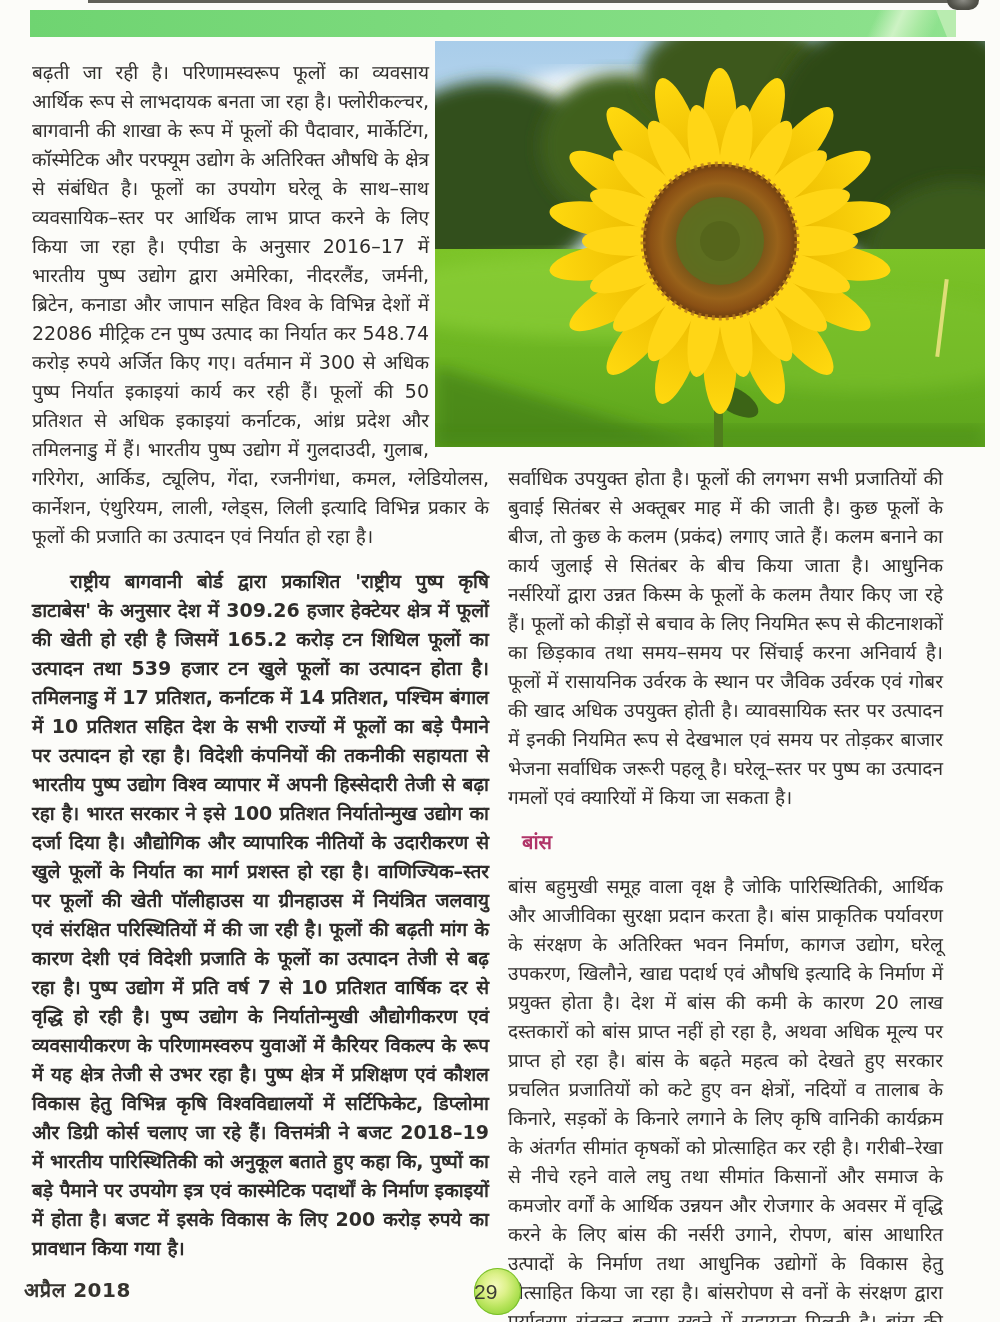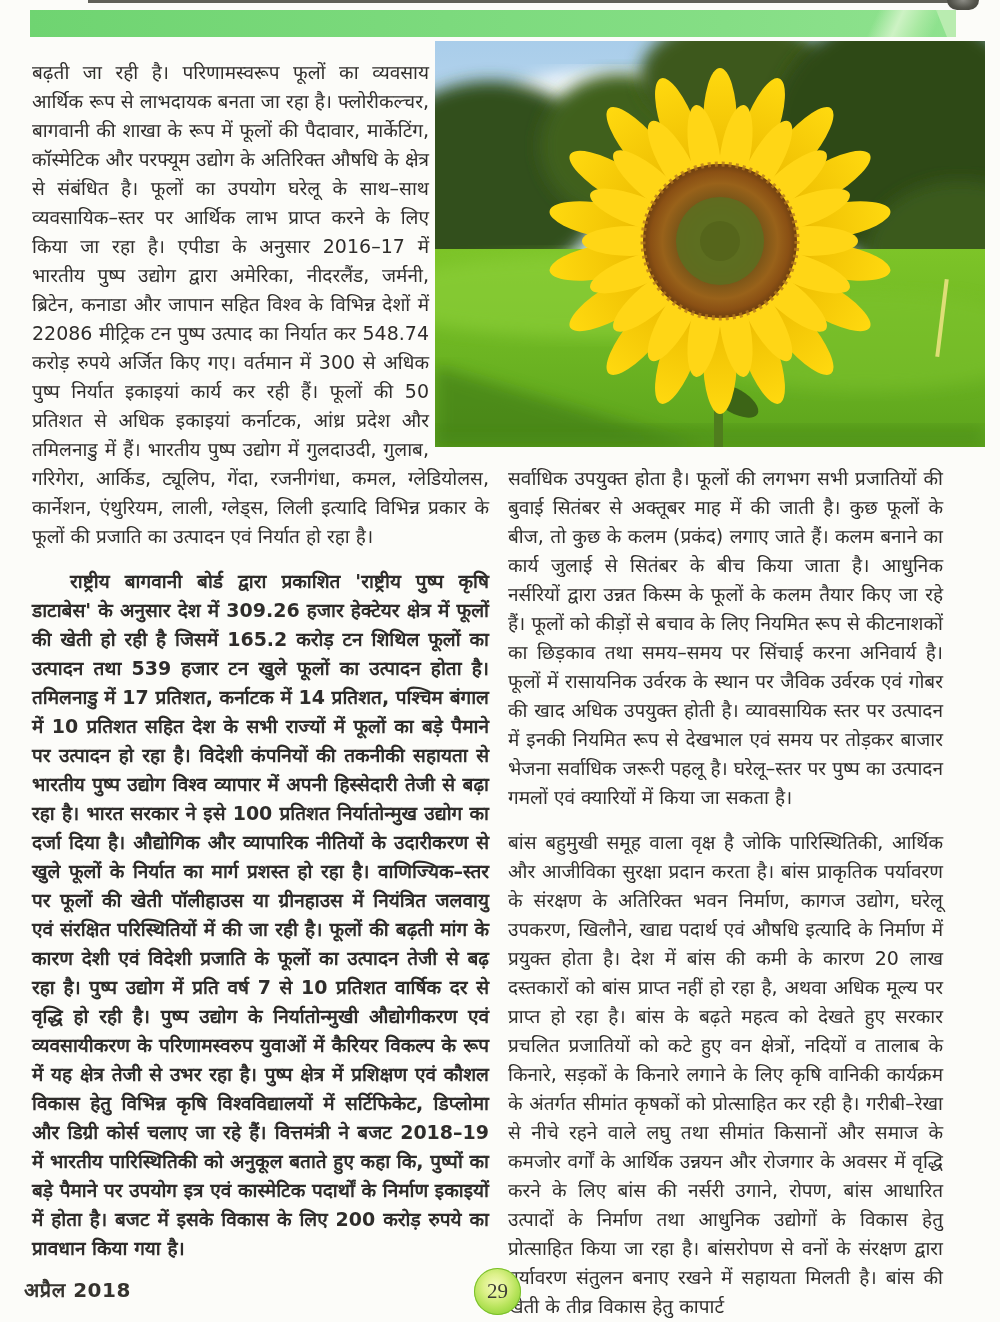--- a/index.html
+++ b/index.html
@@ -54,22 +54,22 @@
   }
   .footer-date{
     position:absolute;left:24px;top:1276px;
     font-size:20px;font-weight:bold;color:#35332e;letter-spacing:.5px;
   }
   .page-badge{
     position:absolute;left:474px;top:1268px;width:47px;height:47px;
     border-radius:50%;
     background:radial-gradient(circle at 45% 38%,#f4fabd 0%,#ddf18a 30%,#b8e45c 55%,#97d63d 78%,#82c92e 100%);
     box-shadow:inset 0 0 0 1px #79bf2c;
-    display:flex;align-items:center;justify-content:center;
-    font-family:Liberation Serif, serif;
+    display:flex;align-items:center;justify-content:flex-start;
+    font-family:Liberation Sans, sans-serif;
     font-size:21px;color:#3c3c34;
   }
 </style>
 </head>
 <body>
 
 <div class="top-edge"></div>
 <div class="corner-emblem"></div>
 <div class="top-bar"></div>
 
@@ -176,19 +176,20 @@
 </div>
 
 <div class="col-left">
   <div class="img-spacer"></div>
   <p>बढ़ती जा रही है। परिणामस्वरूप फूलों का व्यवसाय आर्थिक रूप से लाभदायक बनता जा रहा है। फ्लोरीकल्चर, बागवानी की शाखा के रूप में फूलों की पैदावार, मार्केटिंग, कॉस्मेटिक और परफ्यूम उद्योग के अतिरिक्त औषधि के क्षेत्र से संबंधित है। फूलों का उपयोग घरेलू के साथ–साथ व्यवसायिक–स्तर पर आर्थिक लाभ प्राप्त करने के लिए किया जा रहा है। एपीडा के अनुसार 2016–17 में भारतीय पुष्प उद्योग द्वारा अमेरिका, नीदरलैंड, जर्मनी, ब्रिटेन, कनाडा और जापान सहित विश्व के विभिन्न देशों में 22086 मीट्रिक टन पुष्प उत्पाद का निर्यात कर 548.74 करोड़ रुपये अर्जित किए गए। वर्तमान में 300 से अधिक पुष्प निर्यात इकाइयां कार्य कर रही हैं। फूलों की 50 प्रतिशत से अधिक इकाइयां कर्नाटक, आंध्र प्रदेश और तमिलनाडु में हैं। भारतीय पुष्प उद्योग में गुलदाउदी, गुलाब, गरिगेरा, आर्किड, ट्यूलिप, गेंदा, रजनीगंधा, कमल, ग्लेडियोलस, कार्नेशन, एंथुरियम, लाली, ग्लेड्स, लिली इत्यादि विभिन्न प्रकार के फूलों की प्रजाति का उत्पादन एवं निर्यात हो रहा है।</p>
   <p class="indent">राष्ट्रीय बागवानी बोर्ड द्वारा प्रकाशित 'राष्ट्रीय पुष्प कृषि डाटाबेस' के अनुसार देश में 309.26 हजार हेक्टेयर क्षेत्र में फूलों की खेती हो रही है जिसमें 165.2 करोड़ टन शिथिल फूलों का उत्पादन तथा 539 हजार टन खुले फूलों का उत्पादन होता है। तमिलनाडु में 17 प्रतिशत, कर्नाटक में 14 प्रतिशत, पश्चिम बंगाल में 10 प्रतिशत सहित देश के सभी राज्यों में फूलों का बड़े पैमाने पर उत्पादन हो रहा है। विदेशी कंपनियों की तकनीकी सहायता से भारतीय पुष्प उद्योग विश्व व्यापार में अपनी हिस्सेदारी तेजी से बढ़ा रहा है। भारत सरकार ने इसे 100 प्रतिशत निर्यातोन्मुख उद्योग का दर्जा दिया है। औद्योगिक और व्यापारिक नीतियों के उदारीकरण से खुले फूलों के निर्यात का मार्ग प्रशस्त हो रहा है। वाणिज्यिक–स्तर पर फूलों की खेती पॉलीहाउस या ग्रीनहाउस में नियंत्रित जलवायु एवं संरक्षित परिस्थितियों में की जा रही है। फूलों की बढ़ती मांग के कारण देशी एवं विदेशी प्रजाति के फूलों का उत्पादन तेजी से बढ़ रहा है। पुष्प उद्योग में प्रति वर्ष 7 से 10 प्रतिशत वार्षिक दर से वृद्धि हो रही है। पुष्प उद्योग के निर्यातोन्मुखी औद्योगीकरण एवं व्यवसायीकरण के परिणामस्वरुप युवाओं में कैरियर विकल्प के रूप में यह क्षेत्र तेजी से उभर रहा है। पुष्प क्षेत्र में प्रशिक्षण एवं कौशल विकास हेतु विभिन्न कृषि विश्वविद्यालयों में सर्टिफिकेट, डिप्लोमा और डिग्री कोर्स चलाए जा रहे हैं। वित्तमंत्री ने बजट 2018–19 में भारतीय पारिस्थितिकी को अनुकूल बताते हुए कहा कि, पुष्पों का बड़े पैमाने पर उपयोग इत्र एवं कास्मेटिक पदार्थों के निर्माण इकाइयों में होता है। बजट में इसके विकास के लिए 200 करोड़ रुपये का प्रावधान किया गया है।</p>
 </div>
 
 <div class="col-right">
   <p>सर्वाधिक उपयुक्त होता है। फूलों की लगभग सभी प्रजातियों की बुवाई सितंबर से अक्तूबर माह में की जाती है। कुछ फूलों के बीज, तो कुछ के कलम (प्रकंद) लगाए जाते हैं। कलम बनाने का कार्य जुलाई से सितंबर के बीच किया जाता है। आधुनिक नर्सरियों द्वारा उन्नत किस्म के फूलों के कलम तैयार किए जा रहे हैं। फूलों को कीड़ों से बचाव के लिए नियमित रूप से कीटनाशकों का छिड़काव तथा समय–समय पर सिंचाई करना अनिवार्य है। फूलों में रासायनिक उर्वरक के स्थान पर जैविक उर्वरक एवं गोबर की खाद अधिक उपयुक्त होती है। व्यावसायिक स्तर पर उत्पादन में इनकी नियमित रूप से देखभाल एवं समय पर तोड़कर बाजार भेजना सर्वाधिक जरूरी पहलू है। घरेलू–स्तर पर पुष्प का उत्पादन गमलों एवं क्यारियों में किया जा सकता है।</p>
+  <h3 class="bamboo-heading">बांस</h3>
   <p>बांस बहुमुखी समूह वाला वृक्ष है जोकि पारिस्थितिकी, आर्थिक और आजीविका सुरक्षा प्रदान करता है। बांस प्राकृतिक पर्यावरण के संरक्षण के अतिरिक्त भवन निर्माण, कागज उद्योग, घरेलू उपकरण, खिलौने, खाद्य पदार्थ एवं औषधि इत्यादि के निर्माण में प्रयुक्त होता है। देश में बांस की कमी के कारण 20 लाख दस्तकारों को बांस प्राप्त नहीं हो रहा है, अथवा अधिक मूल्य पर प्राप्त हो रहा है। बांस के बढ़ते महत्व को देखते हुए सरकार प्रचलित प्रजातियों को कटे हुए वन क्षेत्रों, नदियों व तालाब के किनारे, सड़कों के किनारे लगाने के लिए कृषि वानिकी कार्यक्रम के अंतर्गत सीमांत कृषकों को प्रोत्साहित कर रही है। गरीबी–रेखा से नीचे रहने वाले लघु तथा सीमांत किसानों और समाज के कमजोर वर्गों के आर्थिक उन्नयन और रोजगार के अवसर में वृद्धि करने के लिए बांस की नर्सरी उगाने, रोपण, बांस आधारित उत्पादों के निर्माण तथा आधुनिक उद्योगों के विकास हेतु प्रोत्साहित किया जा रहा है। बांसरोपण से वनों के संरक्षण द्वारा पर्यावरण संतुलन बनाए रखने में सहायता मिलती है। बांस की खेती के तीव्र विकास हेतु कापार्ट</p>
 </div>
 
 <div class="footer-date">अप्रैल 2018</div>
 <div class="page-badge">
   <span>29</span>
 </div>
 
 </body></html>

